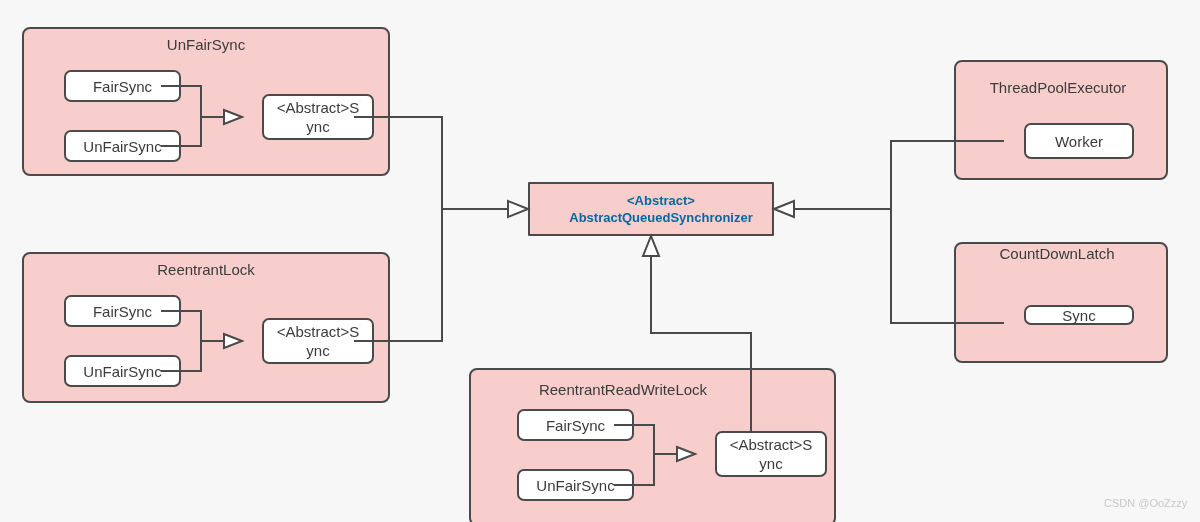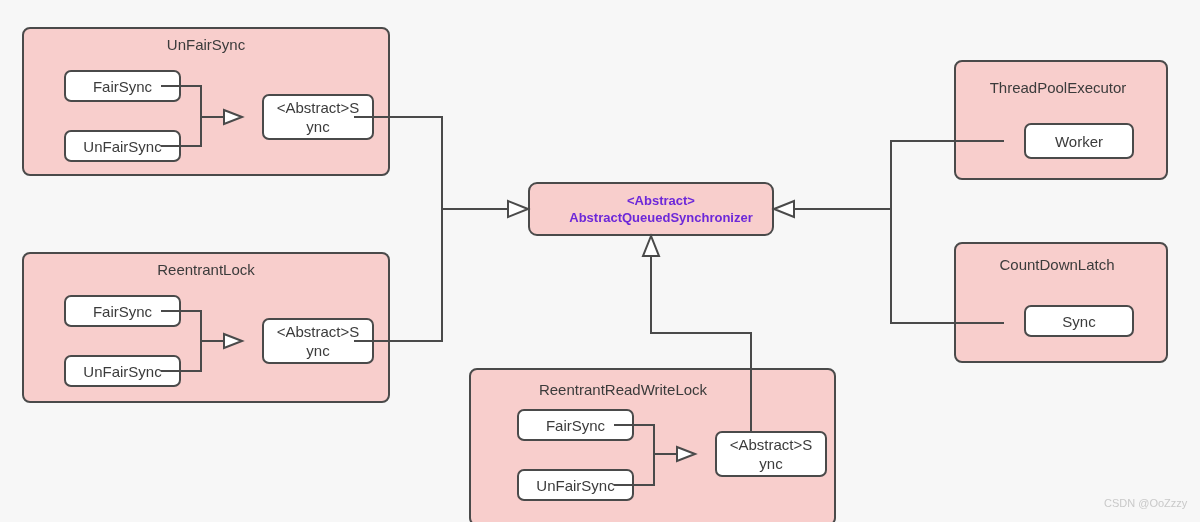--- a/index.html
+++ b/index.html
@@ -45,27 +45,27 @@
     color: #3b3b3b;
     font-size: 15px;
     line-height: 19px;
     padding: 0 4px;
     margin-left: 20px;
   }
   .aqs-box {
     position: absolute;
     background: #f8cecc;
     border: 2px solid #4a4a4a;
-    border-radius: 9px;
+    border-radius: 1px;
     box-sizing: border-box;
     display: flex;
     align-items: center;
     justify-content: center;
     text-align: center;
-    color: #6d28d9;
+    color: #0369a1;
     font-size: 13px;
     font-weight: bold;
     line-height: 17px;
     padding-left: 20px;
   }
   .aqs-box span { display: block; }
   svg.edges {
     position: absolute;
     left: 0;
     top: 0;
@@ -121,22 +121,22 @@
   <div class="leaf-box" style="left:695px; top:431px; width:112px; height:46px; flex-direction:column;">
     <span>&lt;Abstract&gt;S</span>
     <span>ync</span>
   </div>
 
   <div class="group-box" style="left:954px; top:60px; width:214px; height:120px;"></div>
   <div class="group-title" style="left:951px; top:79px; width:214px;">ThreadPoolExecutor</div>
   <div class="leaf-box" style="left:1004px; top:123px; width:110px; height:36px;">Worker</div>
 
   <div class="group-box" style="left:954px; top:242px; width:214px; height:121px;"></div>
-  <div class="group-title" style="left:954px; top:256px; width:206px;">CountDownLatch</div>
-  <div class="leaf-box" style="left:1004px; top:305px; width:110px; height:32px;">Sync</div>
+  <div class="group-title" style="left:954px; top:245px; width:206px;">CountDownLatch</div>
+  <div class="leaf-box" style="left:1004px; top:305px; width:110px; height:20px;">Sync</div>
 
   <div class="aqs-box" style="left:528px; top:182px; width:246px; height:54px; flex-direction:column;">
     <span>&lt;Abstract&gt;</span>
     <span>AbstractQueuedSynchronizer</span>
   </div>
 
   <svg class="edges" viewBox="0 0 1200 522">
 
     <path class="edge" d="M161,86 L201,86 L201,117 L226,117"></path>
     <path class="edge" d="M161,146 L201,146 L201,117 L226,117"></path>

